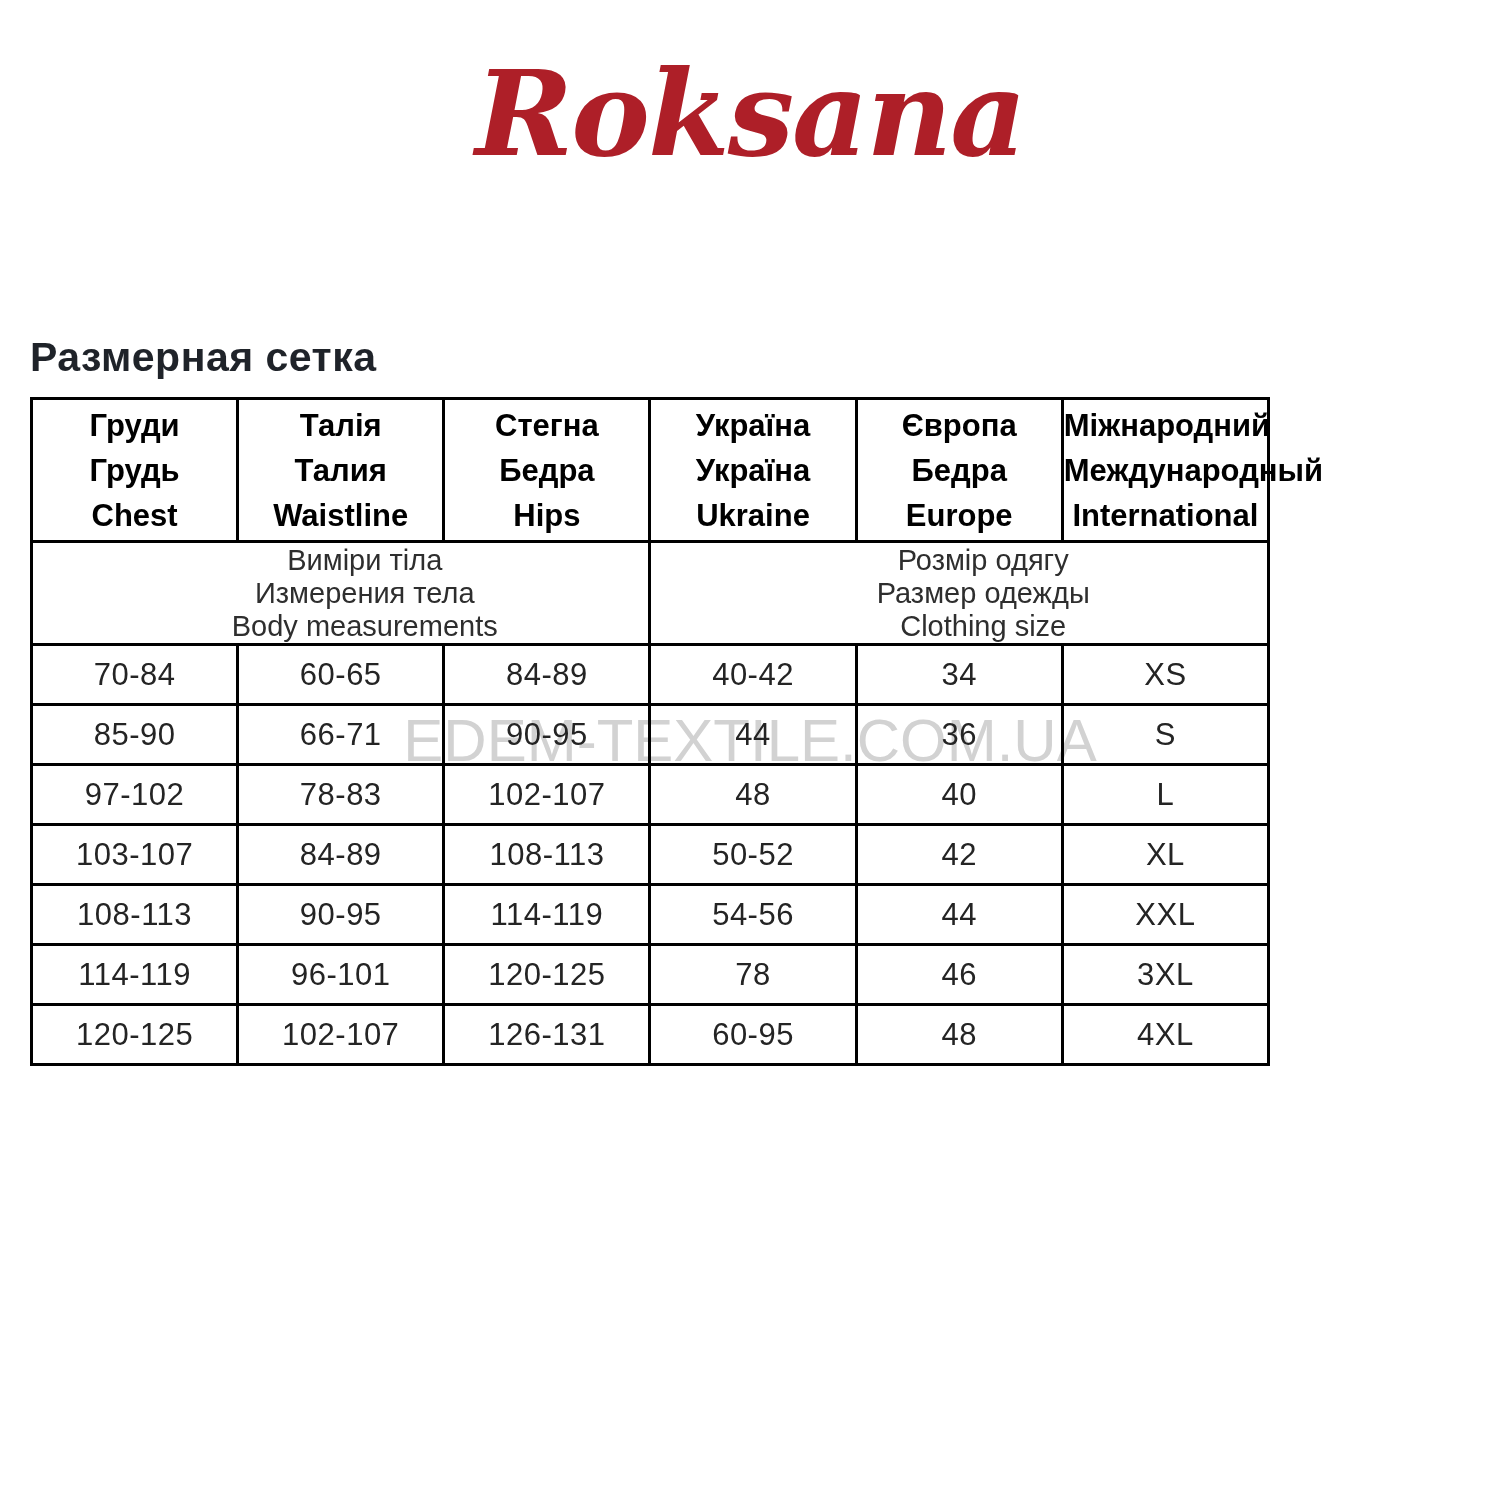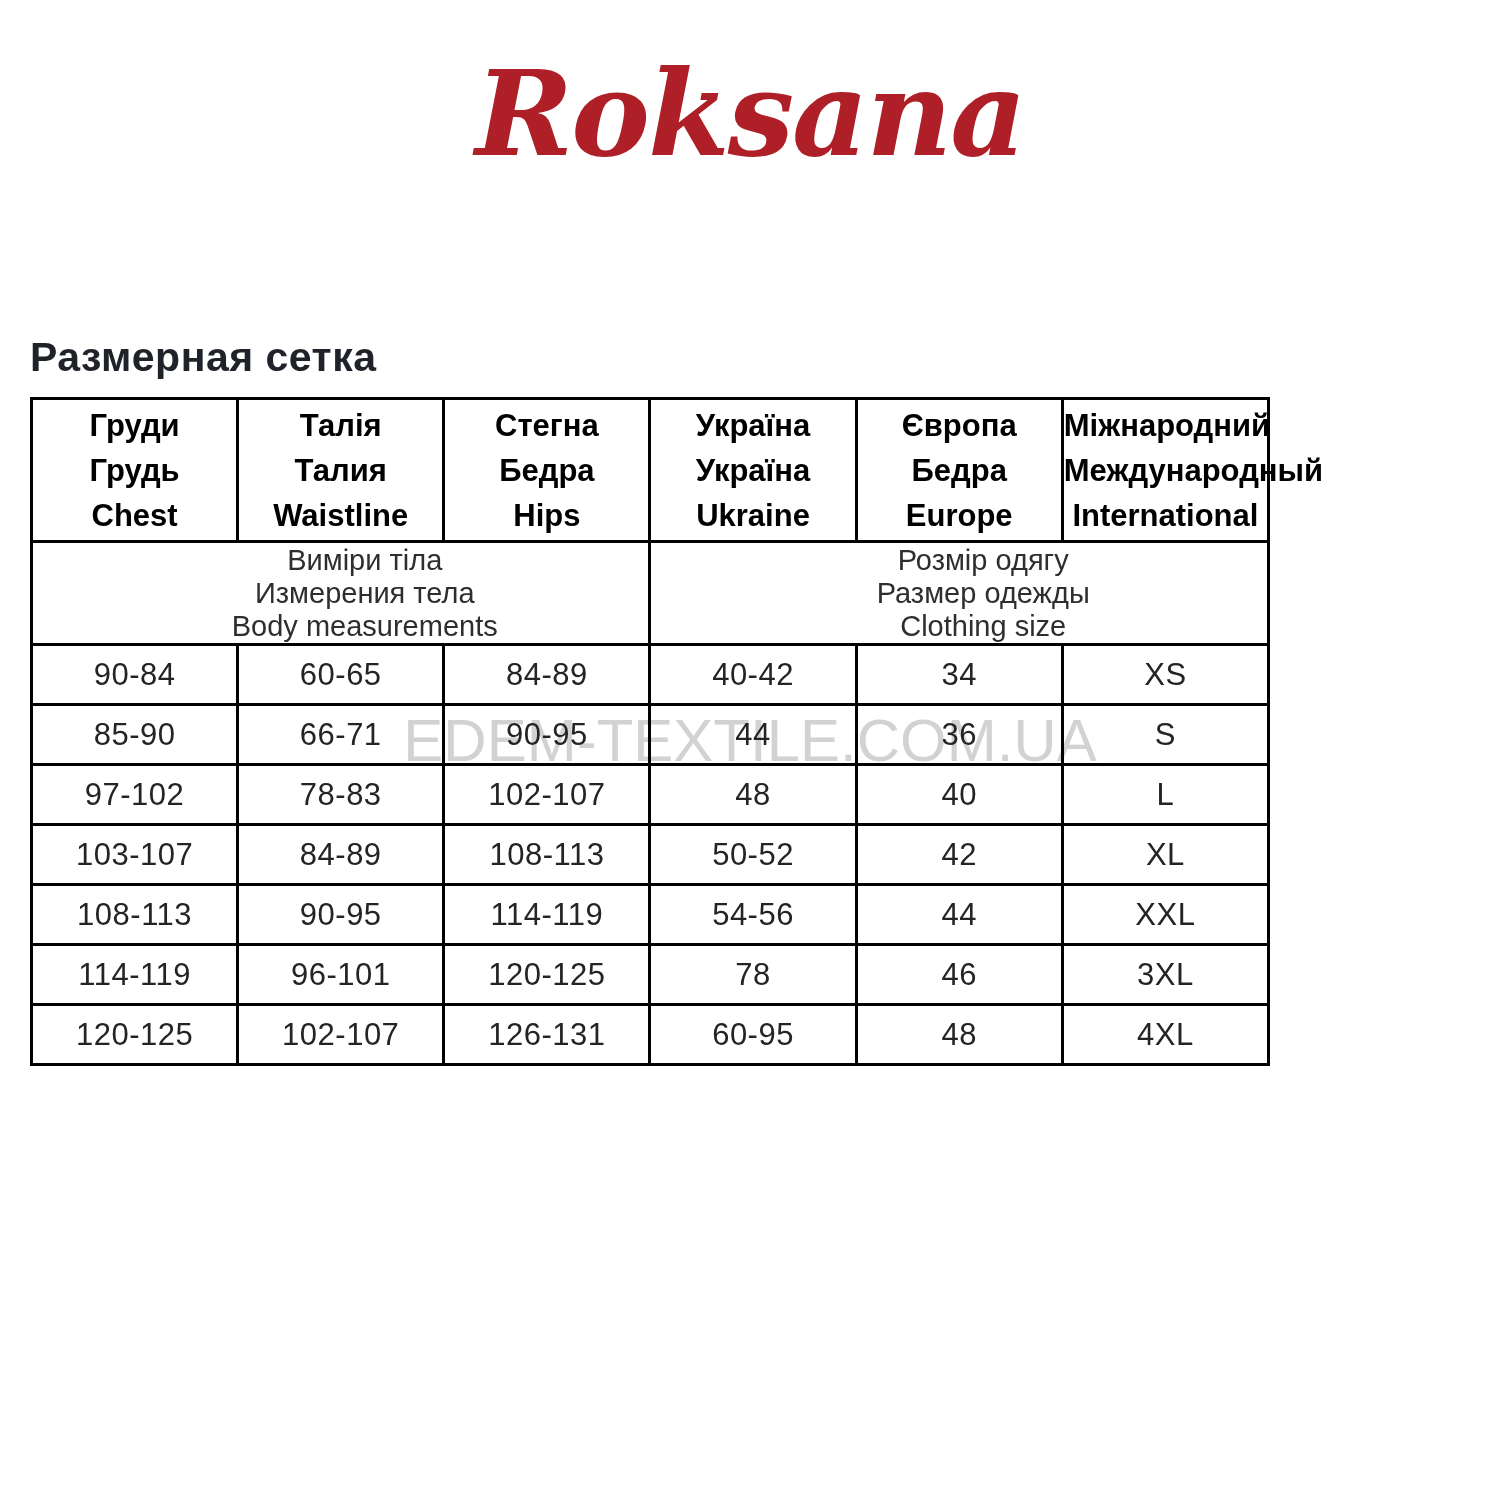--- a/index.html
+++ b/index.html
@@ -139,21 +139,21 @@
         </td>
         <td colspan="3">
           <span class="gl">Розмір одягу</span>
           <span class="gl">Размер одежды</span>
           <span class="gl">Clothing size</span>
         </td>
       </tr>
     </thead>
     <tbody class="data-rows">
       <tr>
-        <td>90-84</td>
+        <td>70-84</td>
         <td>60-65</td>
         <td>84-89</td>
         <td>40-42</td>
         <td>34</td>
         <td>XS</td>
       </tr>
       <tr>
         <td>85-90</td>
         <td>66-71</td>
         <td>90-95</td>

